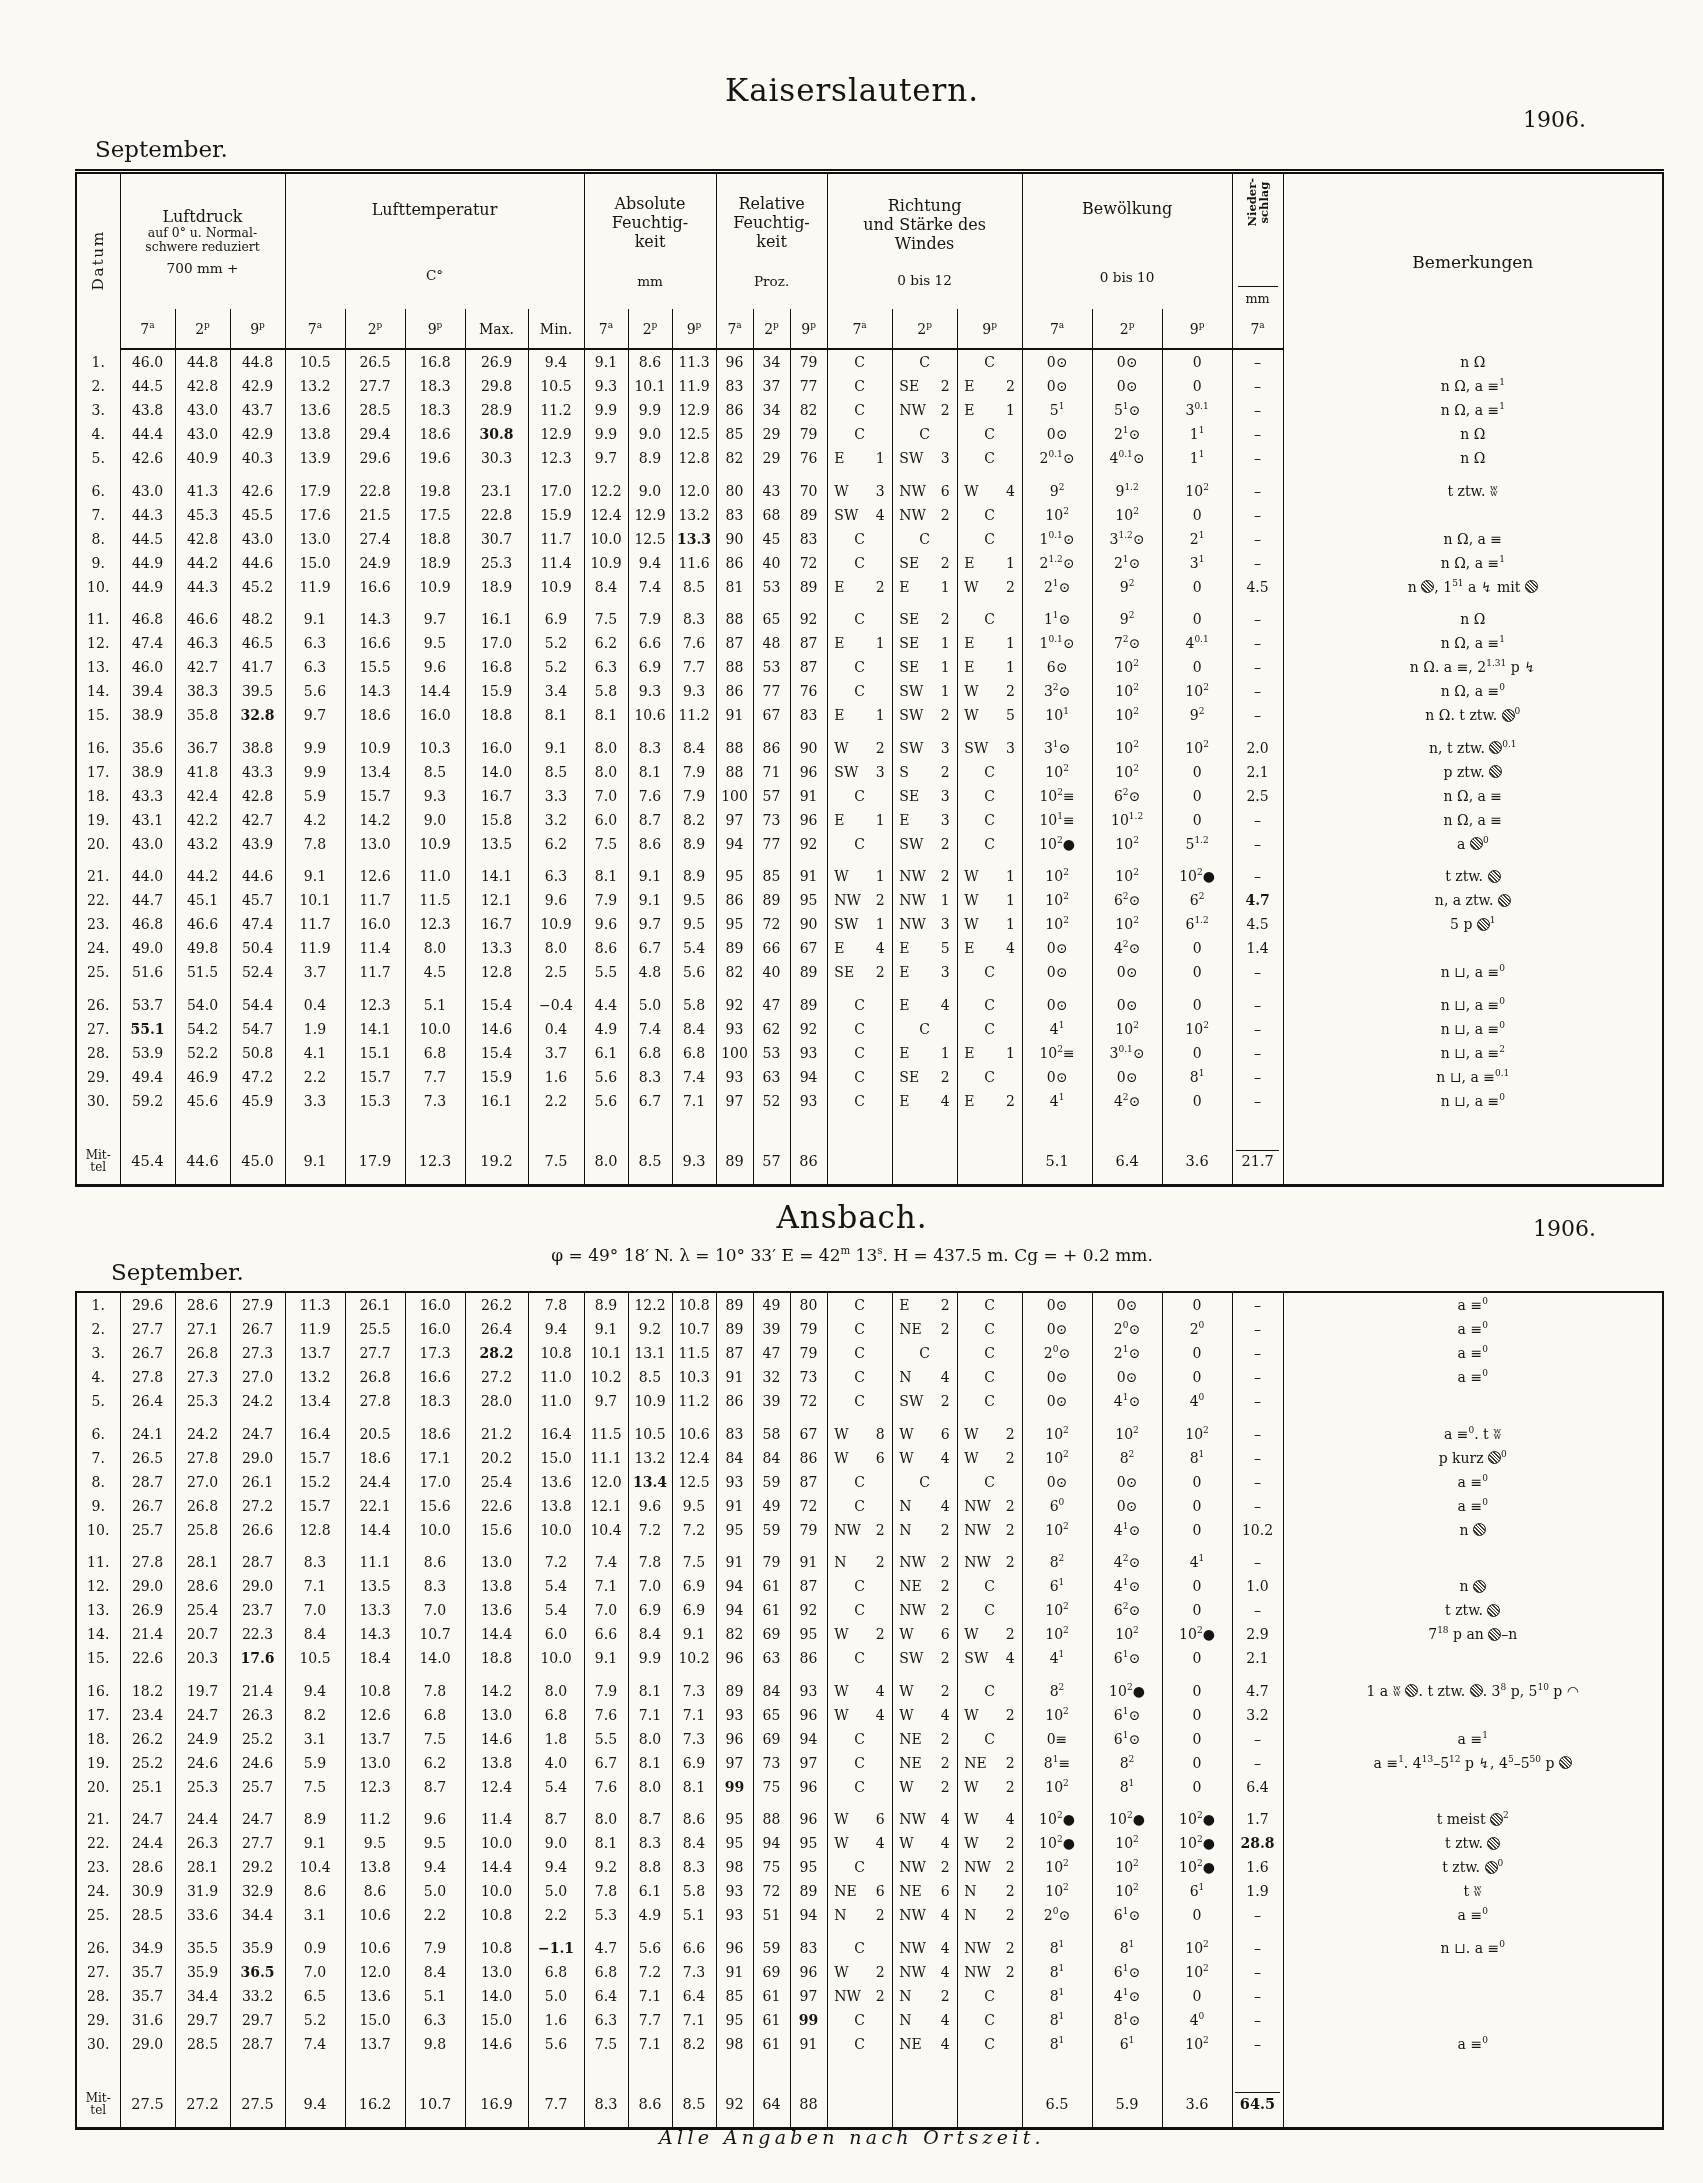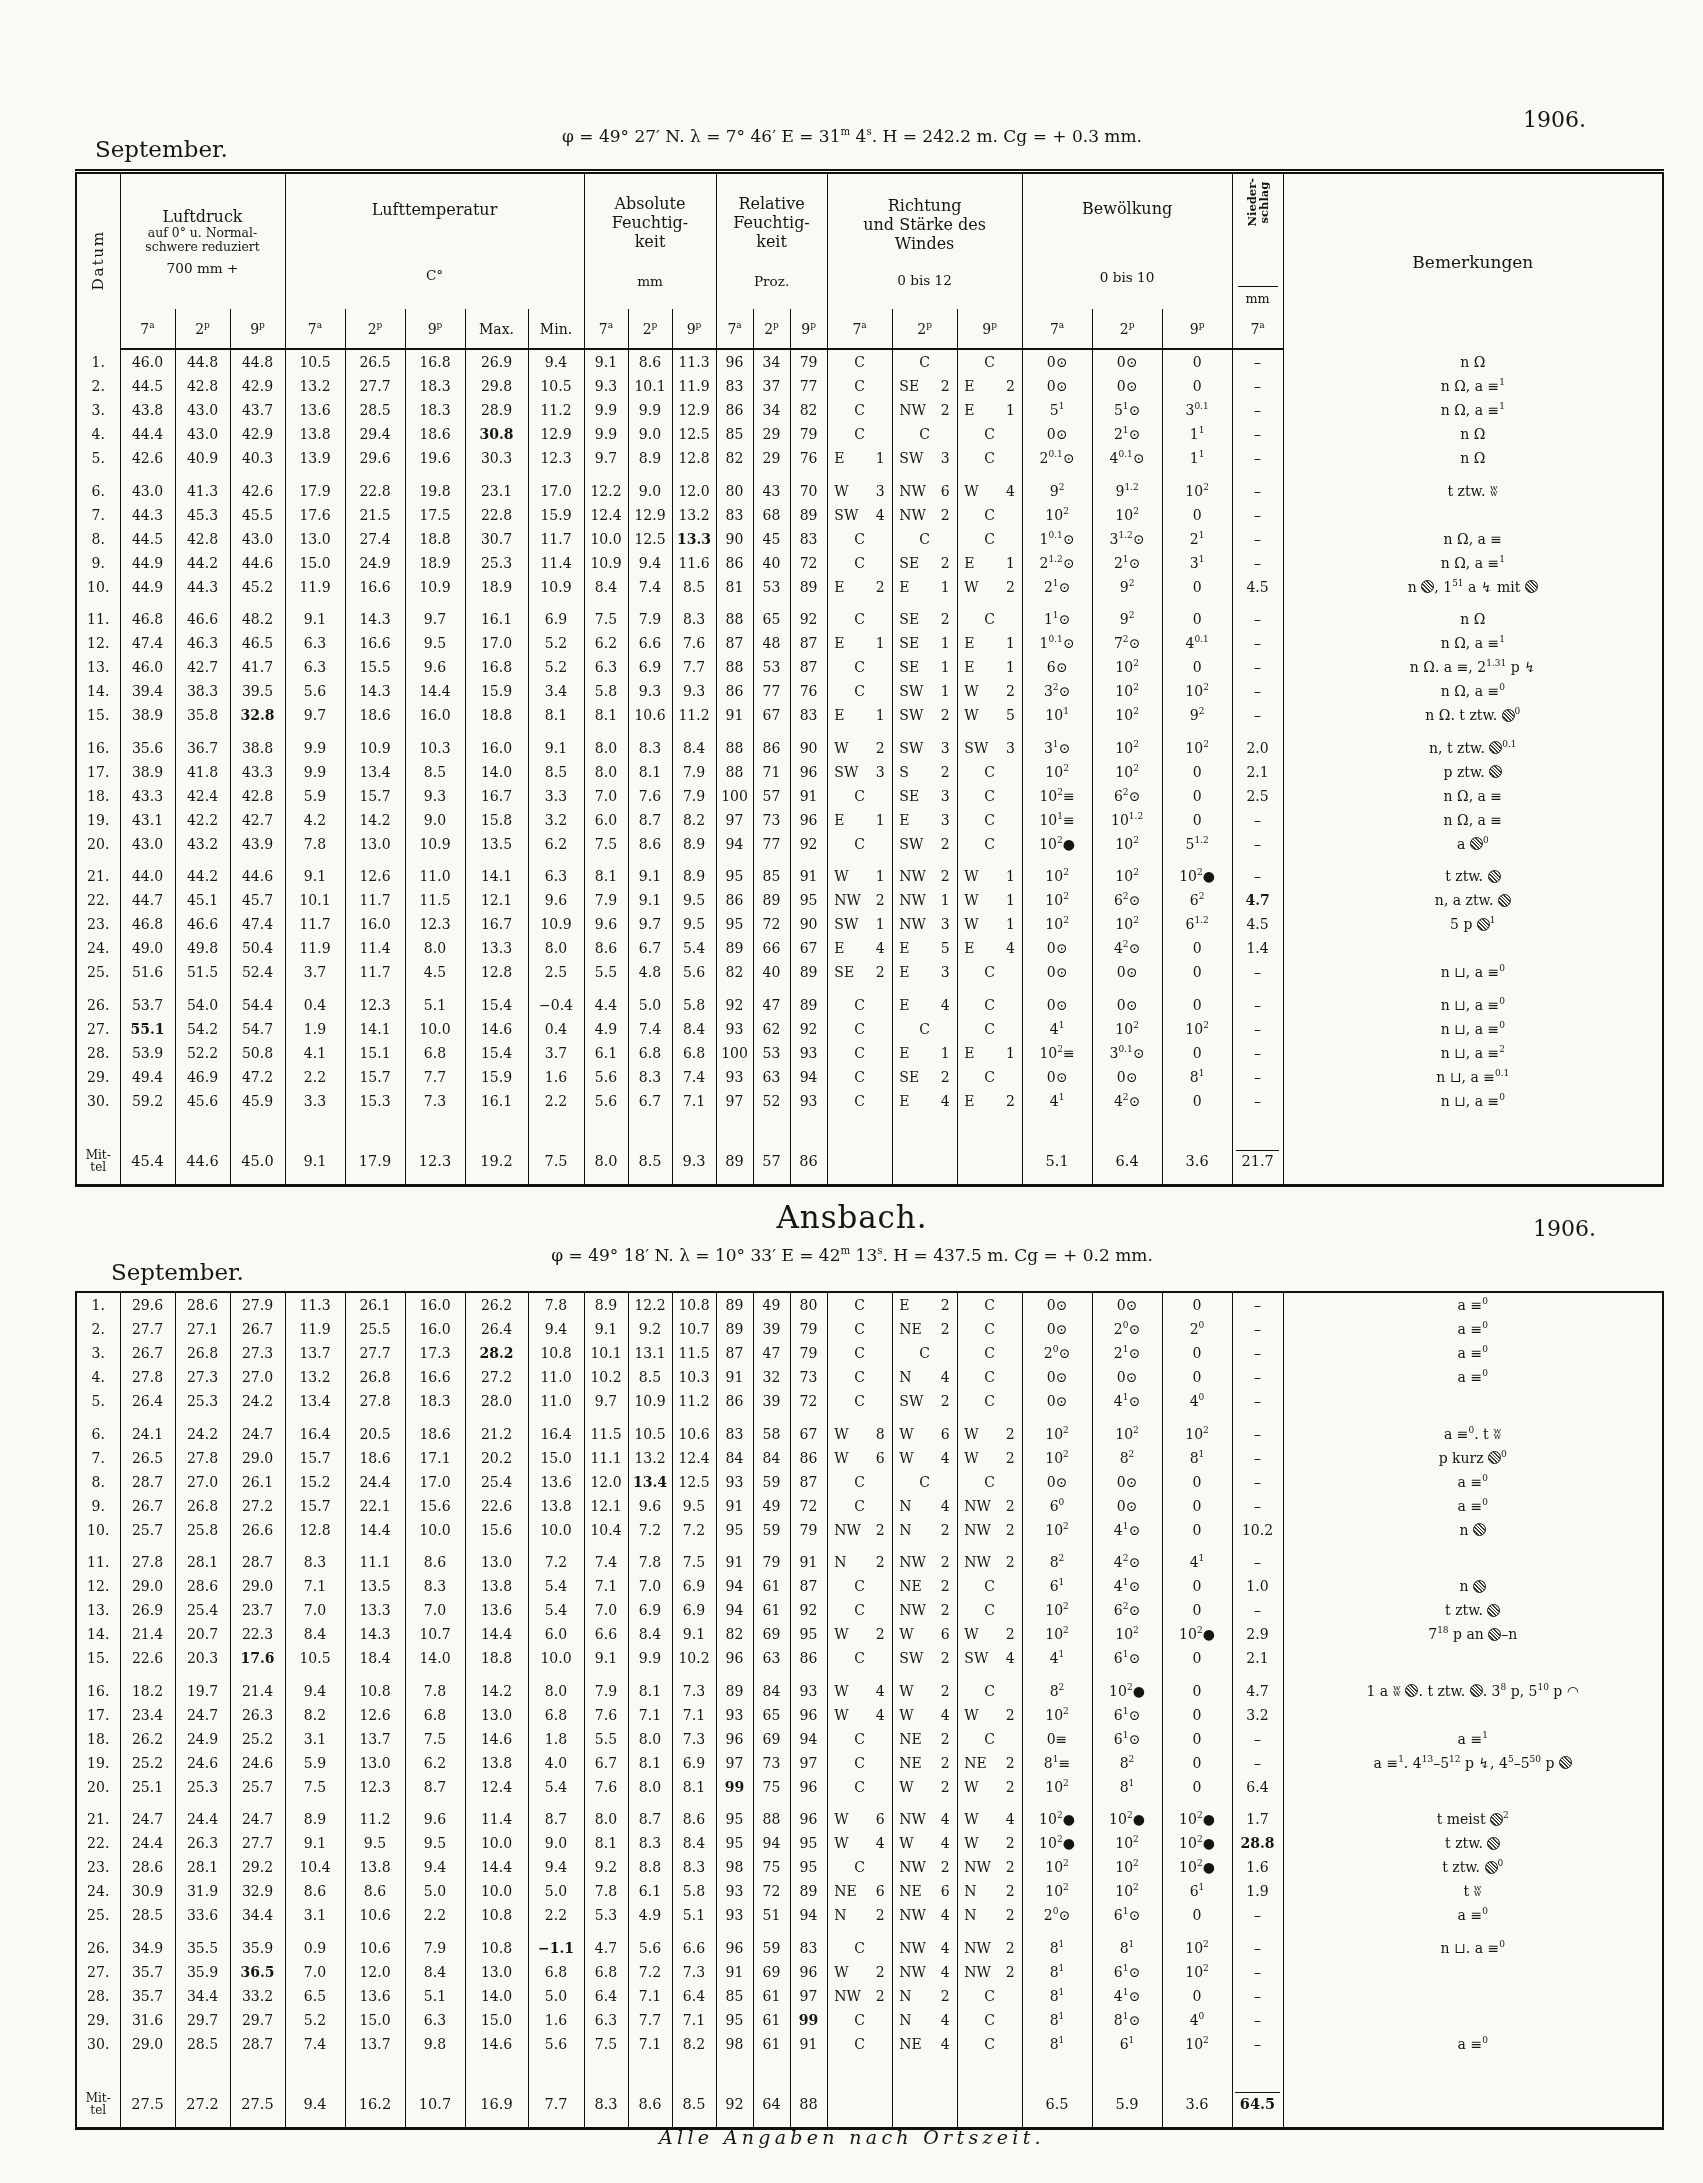--- a/index.html
+++ b/index.html
@@ -41,21 +41,21 @@
   .ns-total{display:inline-block;border-top:1.7px solid #111;padding:1.7px 5.1px 0 5.1px;margin-top:-13.6px;}
   .footer-note{width:100%;text-align:center;font-style:italic;font-size:19px;letter-spacing:4.3px;}
   b{font-weight:bold;}
 </style>
 </head>
 <body>
 
 <div class="page">
 
 
-  <div class="abs st-coords" style="top:126px;">φ = 49° 27′ N.   λ = 7° 46′   E = 31<sup>m</sup> 4<sup>s</sup>.   H = 242.2 m.   Cg = + 0.3 mm.</div>
+  <div class="abs st-title" style="top:72px;">Kaiserslautern.</div>
   <div class="abs st-month" style="top:136px;left:95px;">September.</div>
   <div class="abs st-year" style="top:107px;left:1523px;">1906.</div>
 
   <div class="abs" style="top:169px;left:75px;">
   <table class="wx">
     <colgroup>
       <col style="width:44px">
           <col style="width:55px">
           <col style="width:55px">
           <col style="width:55px">

